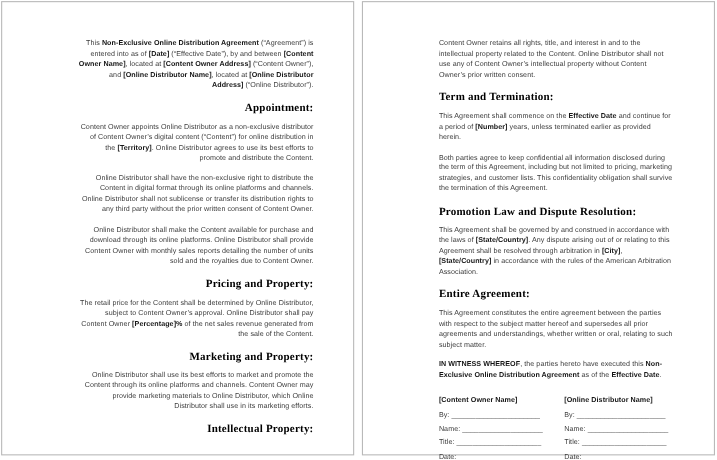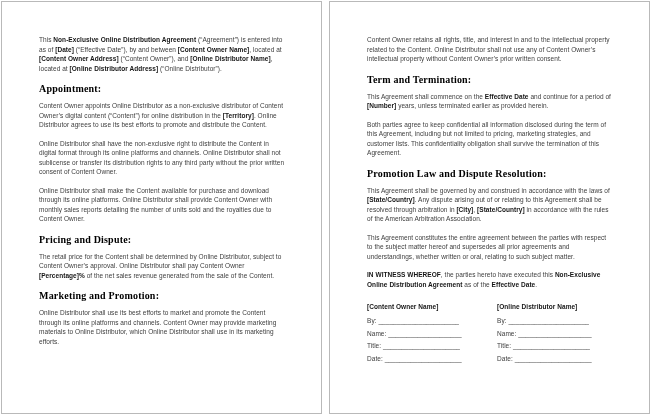--- a/index.html
+++ b/index.html
@@ -3,23 +3,23 @@
 <meta charset="utf-8">
 <title>Document</title>
 <style>
   html,body{margin:0;padding:0;}
   body{
     width:652px;height:418px;position:relative;background:#ffffff;
     font-family:"Liberation Sans",sans-serif;overflow:hidden;
   }
   .page{
     position:absolute;top:1px;width:321px;height:413px;
-    background:#ffffff;border:1px solid #b9b9b9;box-sizing:border-box;
+    background:#ffffff;border:1px solid #b9b9b9;box-sizing:border-box;padding-left:32px;
   }
-  .page-1{left:1px;}
+  .page-1{left:1px;text-align:right;}
   .page-2{left:329px;}
   .content{
     padding:33px 36px 0 37px;
     font-size:6.5px;line-height:9.5px;color:#3c3c3c;
     letter-spacing:0.05px;
   }
   p.para{margin:0 0 9px 0;}
   h2.sec{
     font-family:"Liberation Serif",serif;font-weight:700;
     font-size:10px;line-height:10px;color:#000;
@@ -38,40 +38,42 @@
   <div class="content">
     <p class="para"><span>This </span><span class="b">Non-Exclusive Online Distribution Agreement</span><span> (“Agreement”) is entered into as of </span><span class="b">[Date]</span><span> (“Effective Date”), by and between </span><span class="b">[Content Owner Name]</span><span>, located at </span><span class="b">[Content Owner Address]</span><span> (“Content Owner”), and </span><span class="b">[Online Distributor Name]</span><span>, located at </span><span class="b">[Online Distributor Address]</span><span> (“Online Distributor”).</span></p>
 
     <h2 class="sec">Appointment:</h2>
     <p class="para"><span>Content Owner appoints Online Distributor as a non-exclusive distributor of Content Owner’s digital content (“Content”) for online distribution in the </span><span class="b">[Territory]</span><span>. Online Distributor agrees to use its best efforts to promote and distribute the Content.</span></p>
 
     <p class="para"><span>Online Distributor shall have the non-exclusive right to distribute the Content in digital format through its online platforms and channels. Online Distributor shall not sublicense or transfer its distribution rights to any third party without the prior written consent of Content Owner.</span></p>
 
     <p class="para"><span>Online Distributor shall make the Content available for purchase and download through its online platforms. Online Distributor shall provide Content Owner with monthly sales reports detailing the number of units sold and the royalties due to Content Owner.</span></p>
 
-    <h2 class="sec">Pricing and Dispute:</h2>
+    <h2 class="sec">Pricing and Property:</h2>
     <p class="para"><span>The retail price for the Content shall be determined by Online Distributor, subject to Content Owner’s approval. Online Distributor shall pay Content Owner </span><span class="b">[Percentage]%</span><span> of the net sales revenue generated from the sale of the Content.</span></p>
 
-    <h2 class="sec">Marketing and Promotion:</h2>
+    <h2 class="sec">Marketing and Property:</h2>
     <p class="para"><span>Online Distributor shall use its best efforts to market and promote the Content through its online platforms and channels. Content Owner may provide marketing materials to Online Distributor, which Online Distributor shall use in its marketing efforts.</span></p>
 
+    <h2 class="sec">Intellectual Property:</h2>
   </div>
 </div>
 
 <div class="page page-2">
   <div class="content">
     <p class="para"><span>Content Owner retains all rights, title, and interest in and to the intellectual property related to the Content. Online Distributor shall not use any of Content Owner’s intellectual property without Content Owner’s prior written consent.</span></p>
 
     <h2 class="sec">Term and Termination:</h2>
     <p class="para"><span>This Agreement shall commence on the </span><span class="b">Effective Date</span><span> and continue for a period of </span><span class="b">[Number]</span><span> years, unless terminated earlier as provided herein.</span></p>
     <p class="para"><span>Both parties agree to keep confidential all information disclosed during the term of this Agreement, including but not limited to pricing, marketing strategies, and customer lists. This confidentiality obligation shall survive the termination of this Agreement.</span></p>
 
     <h2 class="sec">Promotion Law and Dispute Resolution:</h2>
     <p class="para"><span>This Agreement shall be governed by and construed in accordance with the laws of </span><span class="b">[State/Country]</span><span>. Any dispute arising out of or relating to this Agreement shall be resolved through arbitration in </span><span class="b">[City]</span><span>, </span><span class="b">[State/Country]</span><span> in accordance with the rules of the American Arbitration Association.</span></p>
 
+    <h2 class="sec">Entire Agreement:</h2>
     <p class="para"><span>This Agreement constitutes the entire agreement between the parties with respect to the subject matter hereof and supersedes all prior agreements and understandings, whether written or oral, relating to such subject matter.</span></p>
     <p class="para"><span class="b">IN WITNESS WHEREOF</span><span>, the parties hereto have executed this </span><span class="b">Non-Exclusive Online Distribution Agreement</span><span> as of the </span><span class="b">Effective Date</span><span>.</span></p>
 
     <div class="sig-block">
       <div class="sig-col">
         <div class="sig-party">[Content Owner Name]</div>
         <div class="sig-row">By: ______________________</div>
         <div class="sig-row">Name: ____________________</div>
         <div class="sig-row">Title: _____________________</div>
         <div class="sig-row">Date: _____________________</div>

